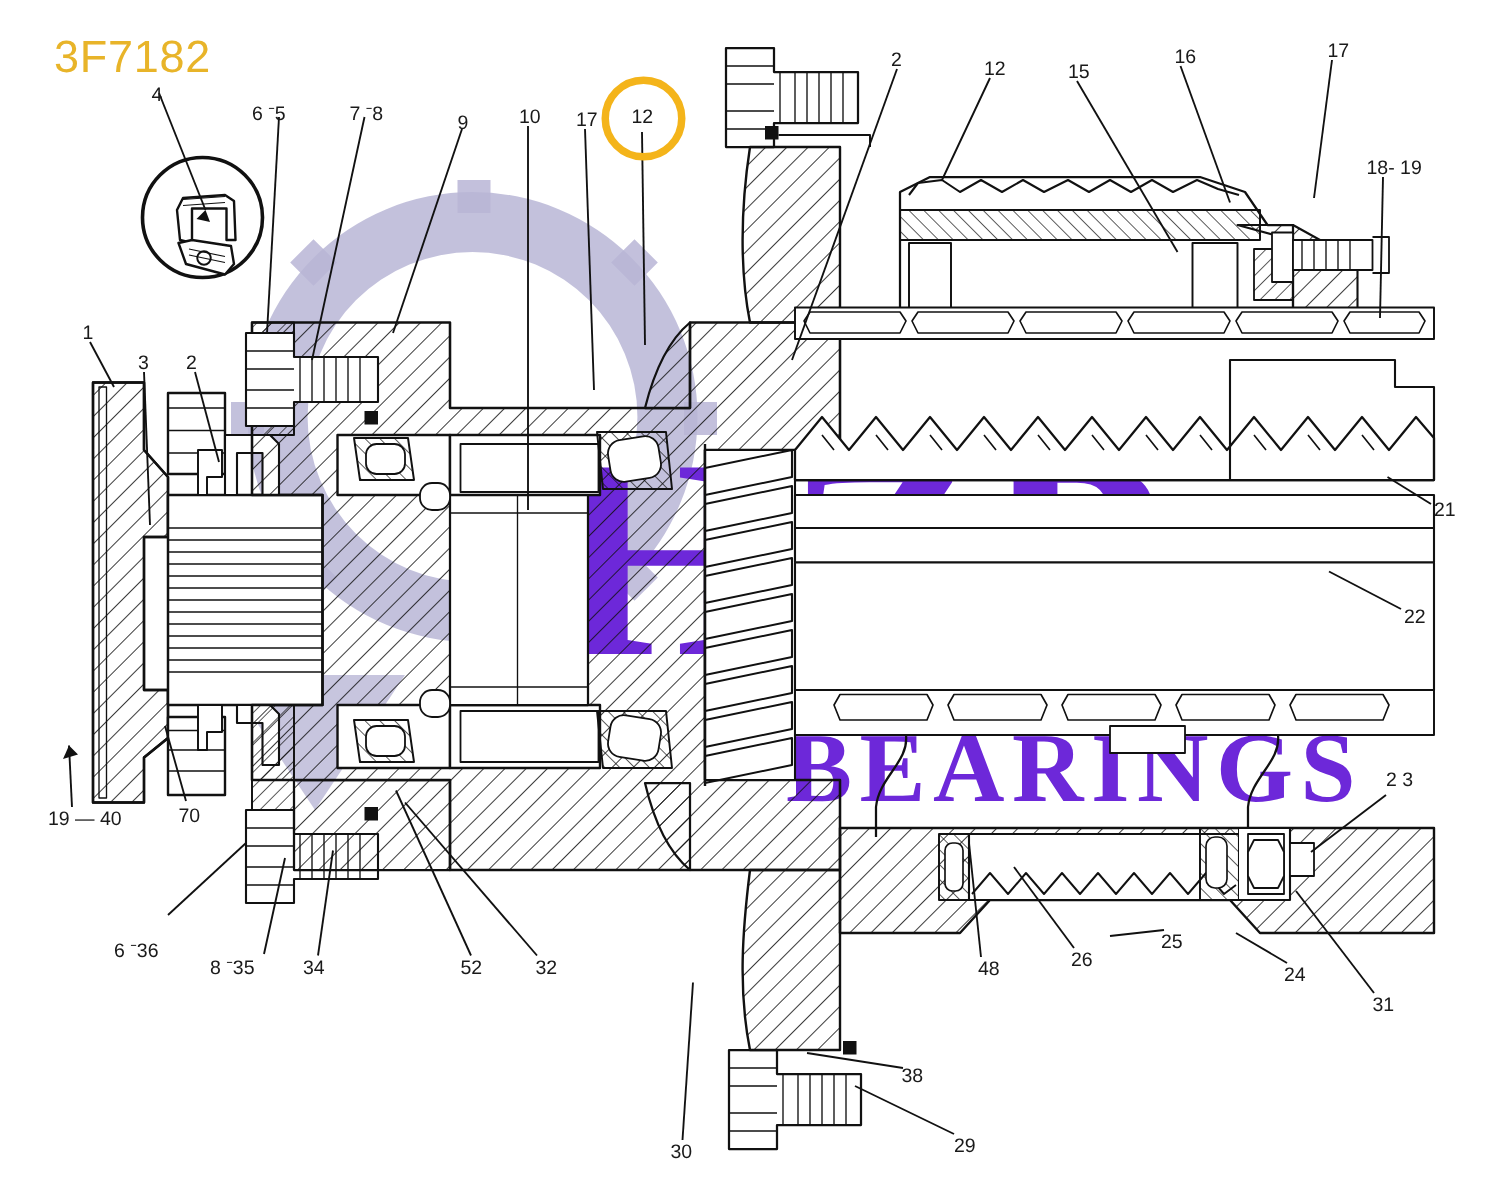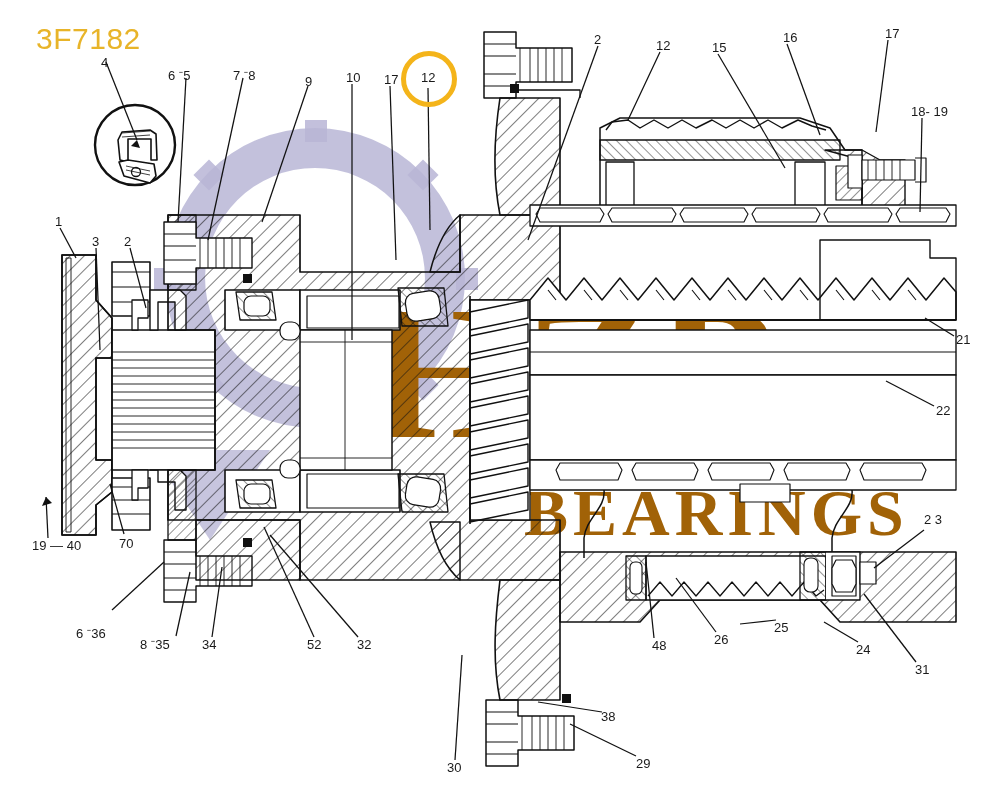--- a/index.html
+++ b/index.html
@@ -1,19 +1,19 @@
 <!DOCTYPE html>
 <html><head>
 <meta charset="utf-8">
 <style>
   html,body{margin:0;padding:0;background:#fff;}
   body{width:1006px;height:786px;overflow:hidden;font-family:"Liberation Sans",sans-serif;}
   #stage{position:relative;width:1006px;height:657px;background:#ffffff;border-radius:18px;}
   #title{position:absolute;left:36px;top:24px;font-size:30px;font-weight:400;color:#e8b429;letter-spacing:0.5px;line-height:1;}
-  .wm{position:absolute;color:#a16207;font-family:"Liberation Serif",serif;font-weight:700;user-select:none;}
+  .wm{position:absolute;color:#6d28d9;font-family:"Liberation Serif",serif;font-weight:700;user-select:none;}
   #wm-hzb{left:370px;top:278px;font-size:190px;line-height:1;letter-spacing:6px;}
   #wm-bearings{left:524px;top:480px;font-size:66px;line-height:1;letter-spacing:5px;}
   #wm-logo{position:absolute;left:150px;top:120px;width:330px;height:420px;}
   .lbl{position:absolute;font-family:"Liberation Sans",sans-serif;font-size:13px;color:#1a1a1a;white-space:nowrap;}
   #hl-circle{position:absolute;left:401px;top:51px;width:56px;height:56px;border:5px solid #f4b41a;border-radius:50%;box-sizing:border-box;}
   svg{position:absolute;left:0;top:0;}
 </style>
 </head>
 <body>
 

